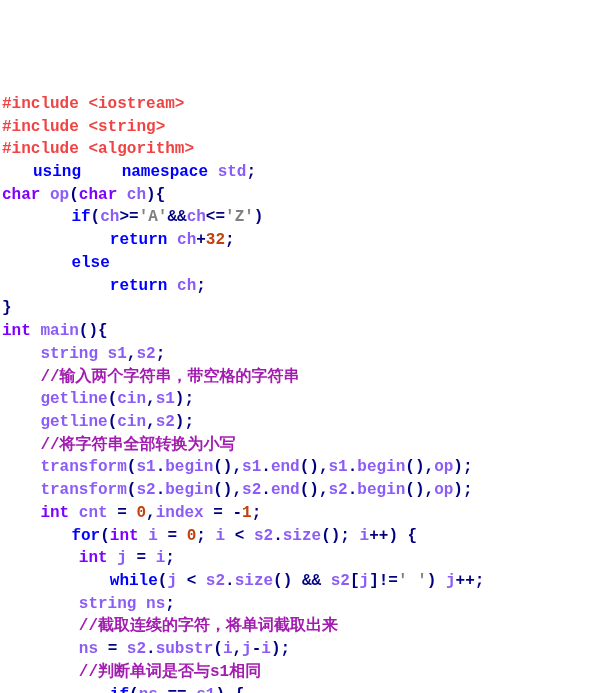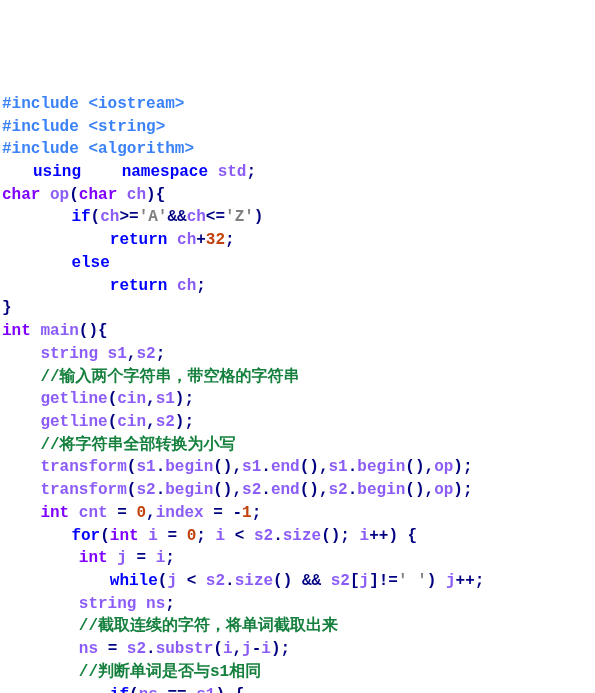--- a/index.html
+++ b/index.html
@@ -10,27 +10,27 @@
     font-size: 16px;
     line-height: 1.42;
     white-space: pre;
     color: #000000;
     font-weight: bold;
   }
   .code-container {
     display: block;
   }
   .ln { display: block; }
-  .preproc { color: #3b82f6; }
+  .preproc { color: #ef4444; }
   .kw { color: #0000ff; margin-left: 31px; }
   .type { color: #8000ff; }
   .ident { color: #8b5cf6; }
   .str { color: #808080; }
   .num { color: #c2410c; }
-  .cmt { color: #15803d; }
+  .cmt { color: #a21caf; }
   .op { color: #000080; }
   .paren { color: #000080; }
 </style>
 </head>
 <body>
 
 
 
 <div class="code-container"><span class="ln"><span class="preproc">#include &lt;iostream&gt;</span></span><span class="ln"><span class="preproc">#include &lt;string&gt;</span></span><span class="ln"><span class="preproc">#include &lt;algorithm&gt;</span></span><span class="ln"><span class="kw">using</span><span> </span><span class="kw">namespace</span><span> </span><span class="ident">std</span><span class="op">;</span></span><span class="ln"><span class="type">char</span><span> </span><span class="ident">op</span><span class="paren">(</span><span class="type">char</span><span> </span><span class="ident">ch</span><span class="paren">)</span><span class="paren">{</span></span><span class="ln"><span>    </span><span class="kw">if</span><span class="paren">(</span><span class="ident">ch</span><span class="op">&gt;=</span><span class="str">'A'</span><span class="op">&amp;&amp;</span><span class="ident">ch</span><span class="op">&lt;=</span><span class="str">'Z'</span><span class="paren">)</span></span><span class="ln"><span>        </span><span class="kw">return</span><span> </span><span class="ident">ch</span><span class="op">+</span><span class="num">32</span><span class="op">;</span></span><span class="ln"><span>    </span><span class="kw">else</span></span><span class="ln"><span>        </span><span class="kw">return</span><span> </span><span class="ident">ch</span><span class="op">;</span></span><span class="ln"><span class="paren">}</span></span><span class="ln"><span class="type">int</span><span> </span><span class="ident">main</span><span class="paren">()</span><span class="paren">{</span></span><span class="ln"><span>    </span><span class="ident">string s1</span><span class="op">,</span><span class="ident">s2</span><span class="op">;</span></span><span class="ln"><span>    </span><span class="cmt">//输入两个字符串，带空格的字符串</span></span><span class="ln"><span>    </span><span class="ident">getline</span><span class="paren">(</span><span class="ident">cin</span><span class="op">,</span><span class="ident">s1</span><span class="paren">)</span><span class="op">;</span></span><span class="ln"><span>    </span><span class="ident">getline</span><span class="paren">(</span><span class="ident">cin</span><span class="op">,</span><span class="ident">s2</span><span class="paren">)</span><span class="op">;</span></span><span class="ln"><span>    </span><span class="cmt">//将字符串全部转换为小写</span></span><span class="ln"><span>    </span><span class="ident">transform</span><span class="paren">(</span><span class="ident">s1</span><span class="op">.</span><span class="ident">begin</span><span class="paren">()</span><span class="op">,</span><span class="ident">s1</span><span class="op">.</span><span class="ident">end</span><span class="paren">()</span><span class="op">,</span><span class="ident">s1</span><span class="op">.</span><span class="ident">begin</span><span class="paren">()</span><span class="op">,</span><span class="ident">op</span><span class="paren">)</span><span class="op">;</span></span><span class="ln"><span>    </span><span class="ident">transform</span><span class="paren">(</span><span class="ident">s2</span><span class="op">.</span><span class="ident">begin</span><span class="paren">()</span><span class="op">,</span><span class="ident">s2</span><span class="op">.</span><span class="ident">end</span><span class="paren">()</span><span class="op">,</span><span class="ident">s2</span><span class="op">.</span><span class="ident">begin</span><span class="paren">()</span><span class="op">,</span><span class="ident">op</span><span class="paren">)</span><span class="op">;</span></span><span class="ln"><span>    </span><span class="type">int</span><span> </span><span class="ident">cnt </span><span class="op">=</span><span> </span><span class="num">0</span><span class="op">,</span><span class="ident">index </span><span class="op">=</span><span> </span><span class="op">-</span><span class="num">1</span><span class="op">;</span></span><span class="ln"><span>    </span><span class="kw">for</span><span class="paren">(</span><span class="type">int</span><span> </span><span class="ident">i </span><span class="op">=</span><span> </span><span class="num">0</span><span class="op">;</span><span> </span><span class="ident">i </span><span class="op">&lt;</span><span> </span><span class="ident">s2</span><span class="op">.</span><span class="ident">size</span><span class="paren">()</span><span class="op">;</span><span> </span><span class="ident">i</span><span class="op">++</span><span class="paren">)</span><span> </span><span class="paren">{</span></span><span class="ln"><span>        </span><span class="type">int</span><span> </span><span class="ident">j </span><span class="op">=</span><span> </span><span class="ident">i</span><span class="op">;</span></span><span class="ln"><span>        </span><span class="kw">while</span><span class="paren">(</span><span class="ident">j </span><span class="op">&lt;</span><span> </span><span class="ident">s2</span><span class="op">.</span><span class="ident">size</span><span class="paren">()</span><span> </span><span class="op">&amp;&amp;</span><span> </span><span class="ident">s2</span><span class="paren">[</span><span class="ident">j</span><span class="paren">]</span><span class="op">!=</span><span class="str">' '</span><span class="paren">)</span><span> </span><span class="ident">j</span><span class="op">++;</span></span><span class="ln"><span>        </span><span class="ident">string ns</span><span class="op">;</span></span><span class="ln"><span>        </span><span class="cmt">//截取连续的字符，将单词截取出来</span></span><span class="ln"><span>        </span><span class="ident">ns </span><span class="op">=</span><span> </span><span class="ident">s2</span><span class="op">.</span><span class="ident">substr</span><span class="paren">(</span><span class="ident">i</span><span class="op">,</span><span class="ident">j</span><span class="op">-</span><span class="ident">i</span><span class="paren">)</span><span class="op">;</span></span><span class="ln"><span>        </span><span class="cmt">//判断单词是否与s1相同</span></span><span class="ln"><span>        </span><span class="kw">if</span><span class="paren">(</span><span class="ident">ns </span><span class="op">==</span><span> </span><span class="ident">s1</span><span class="paren">)</span><span> </span><span class="paren">{</span></span></div>
 

